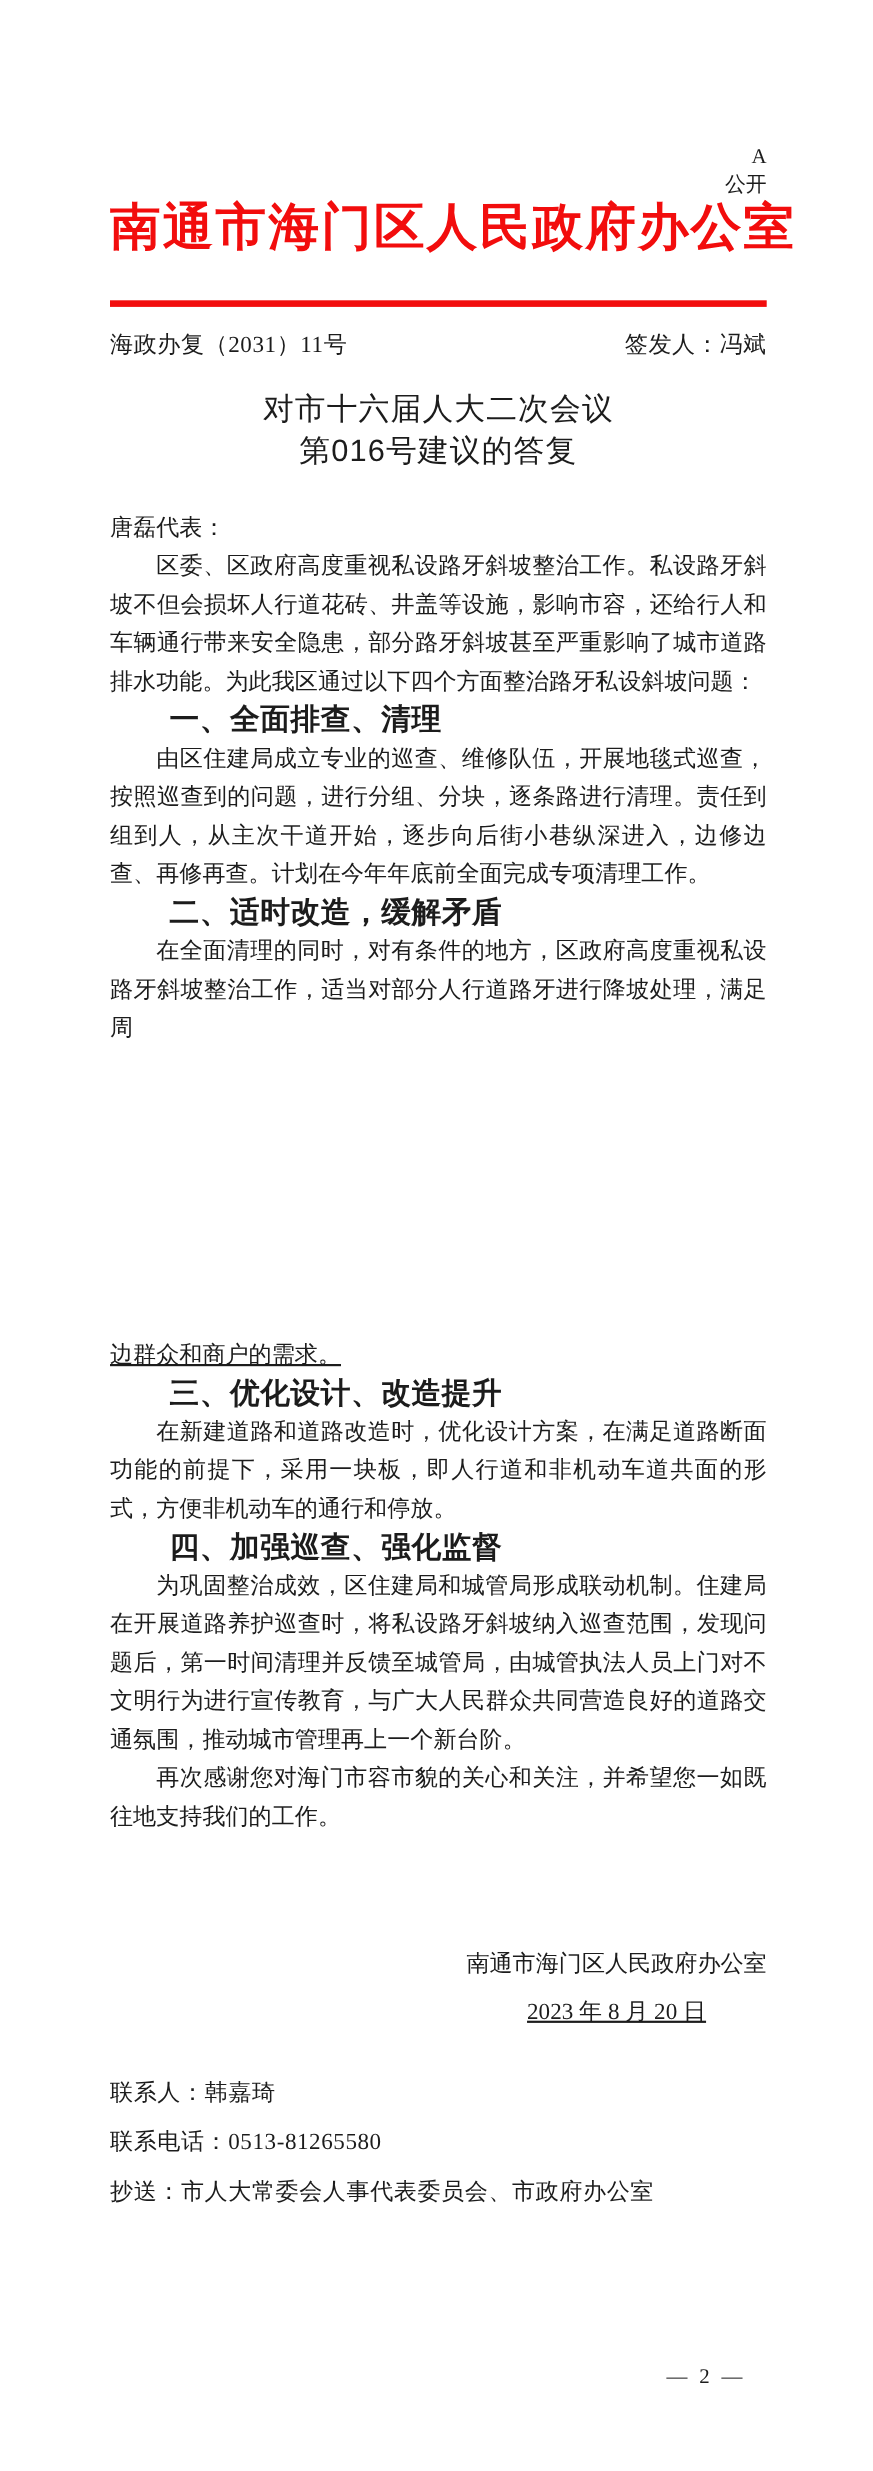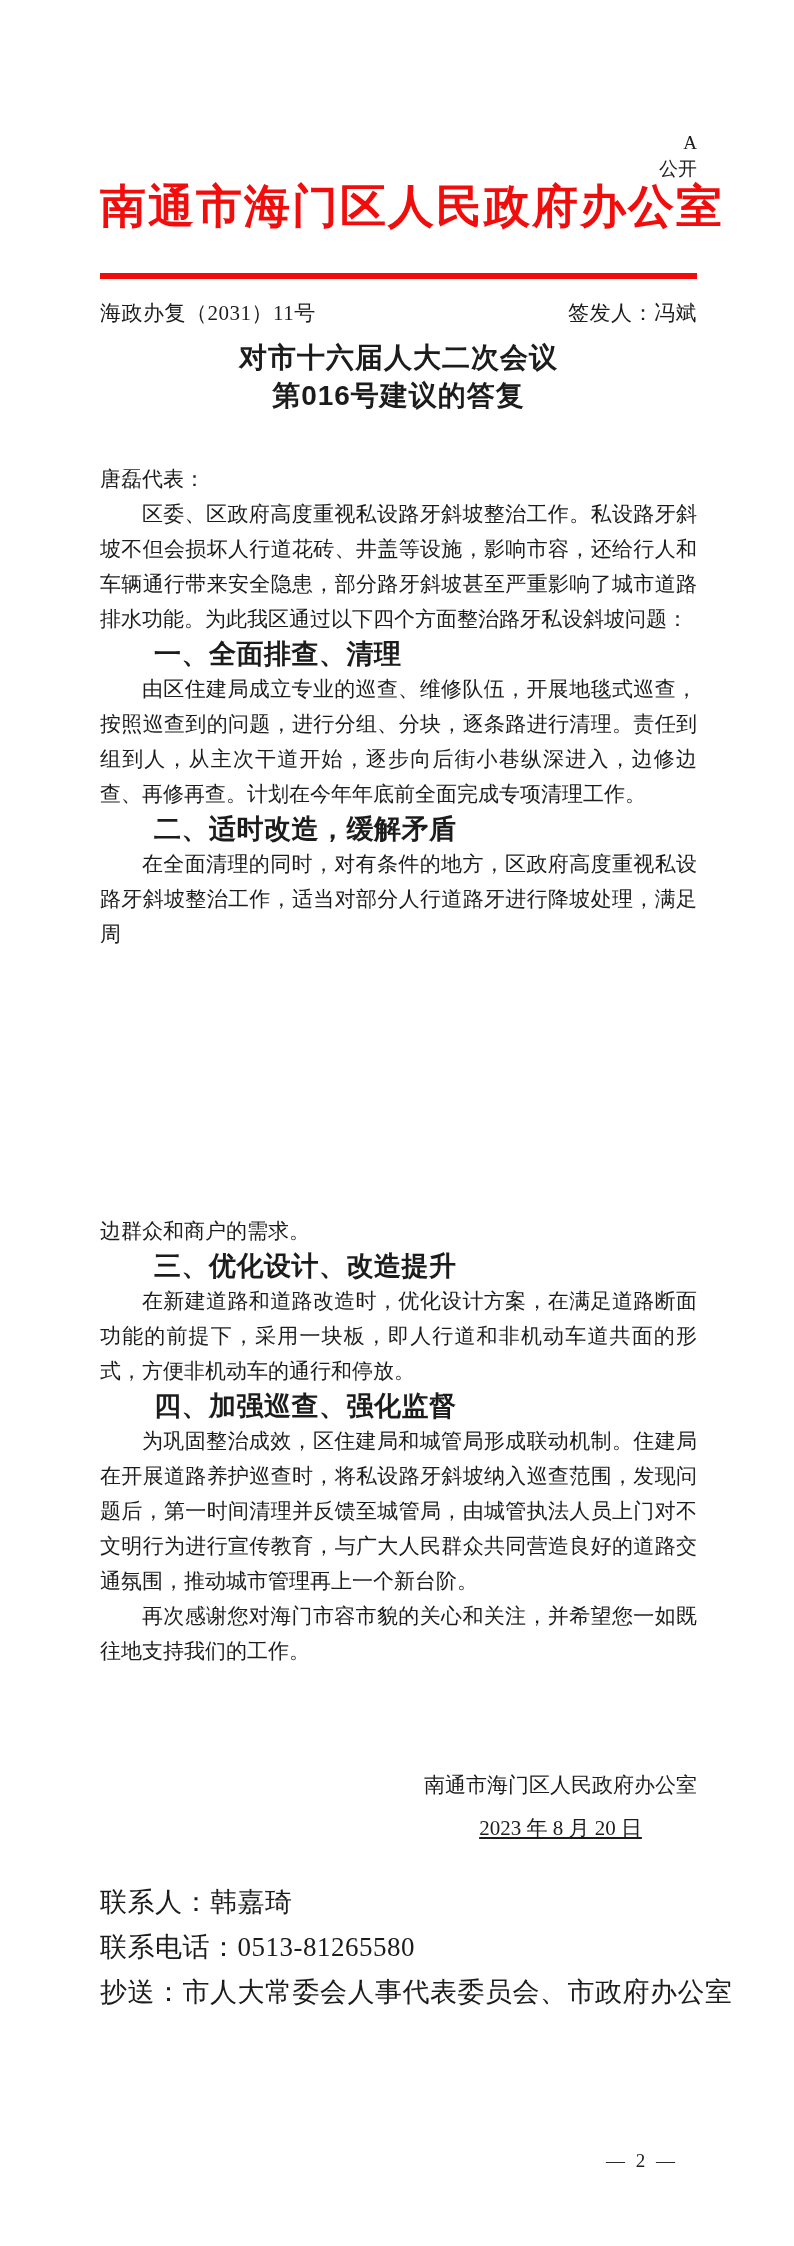--- a/index.html
+++ b/index.html
@@ -56,46 +56,46 @@
     width: 597px;
     display: flex;
     justify-content: space-between;
     font-size: 21px;
     line-height: 30px;
     letter-spacing: 0.5px;
   }
 
   .doc-title {
     position: absolute;
-    top: 339px;
+    top: 353px;
     left: 100px;
     width: 597px;
     margin: 0;
     text-align: center;
     font-family: "Liberation Sans", "DejaVu Sans", sans-serif;
-    font-weight: bold;
+    font-weight: normal;
     font-size: 28px;
     line-height: 38px;
     letter-spacing: 1px;
   }
 
   
   .body {
     position: absolute;
     top: 462px;
     left: 100px;
     width: 597px;
     font-size: 21px;
     line-height: 35px;
     text-align: justify;
   }
   .body p, .body h3 { margin: 0; padding: 0; }
   .salutation { text-indent: 0; }
   .paragraph { text-indent: 2em; }
-  .continuation { text-indent: 0; }
+  .continuation { text-indent: 0; text-decoration: underline; }
   .heading {
     font-family: "Liberation Sans", "DejaVu Sans", sans-serif;
     font-weight: bold;
     font-size: 27px;
     line-height: 35px;
     text-indent: 2em;
     letter-spacing: 0.5px;
   }
   .page-gap { height: 262px; }
 
@@ -110,21 +110,21 @@
   }
   .sig-inner { display: inline-block; text-align: center; }
   .sig-org { white-space: nowrap; }
   .sig-date { margin-top: 8px; text-decoration: underline; }
 
   
   .contact {
     position: absolute;
     top: 1880px;
     left: 100px;
-    font-size: 27px;
+    font-size: 21px;
     line-height: 45px;
     letter-spacing: 0.5px;
   }
 
   .page-number {
     position: absolute;
     top: 2150px;
     left: 606px;
     font-size: 19px;
     letter-spacing: 3px;

